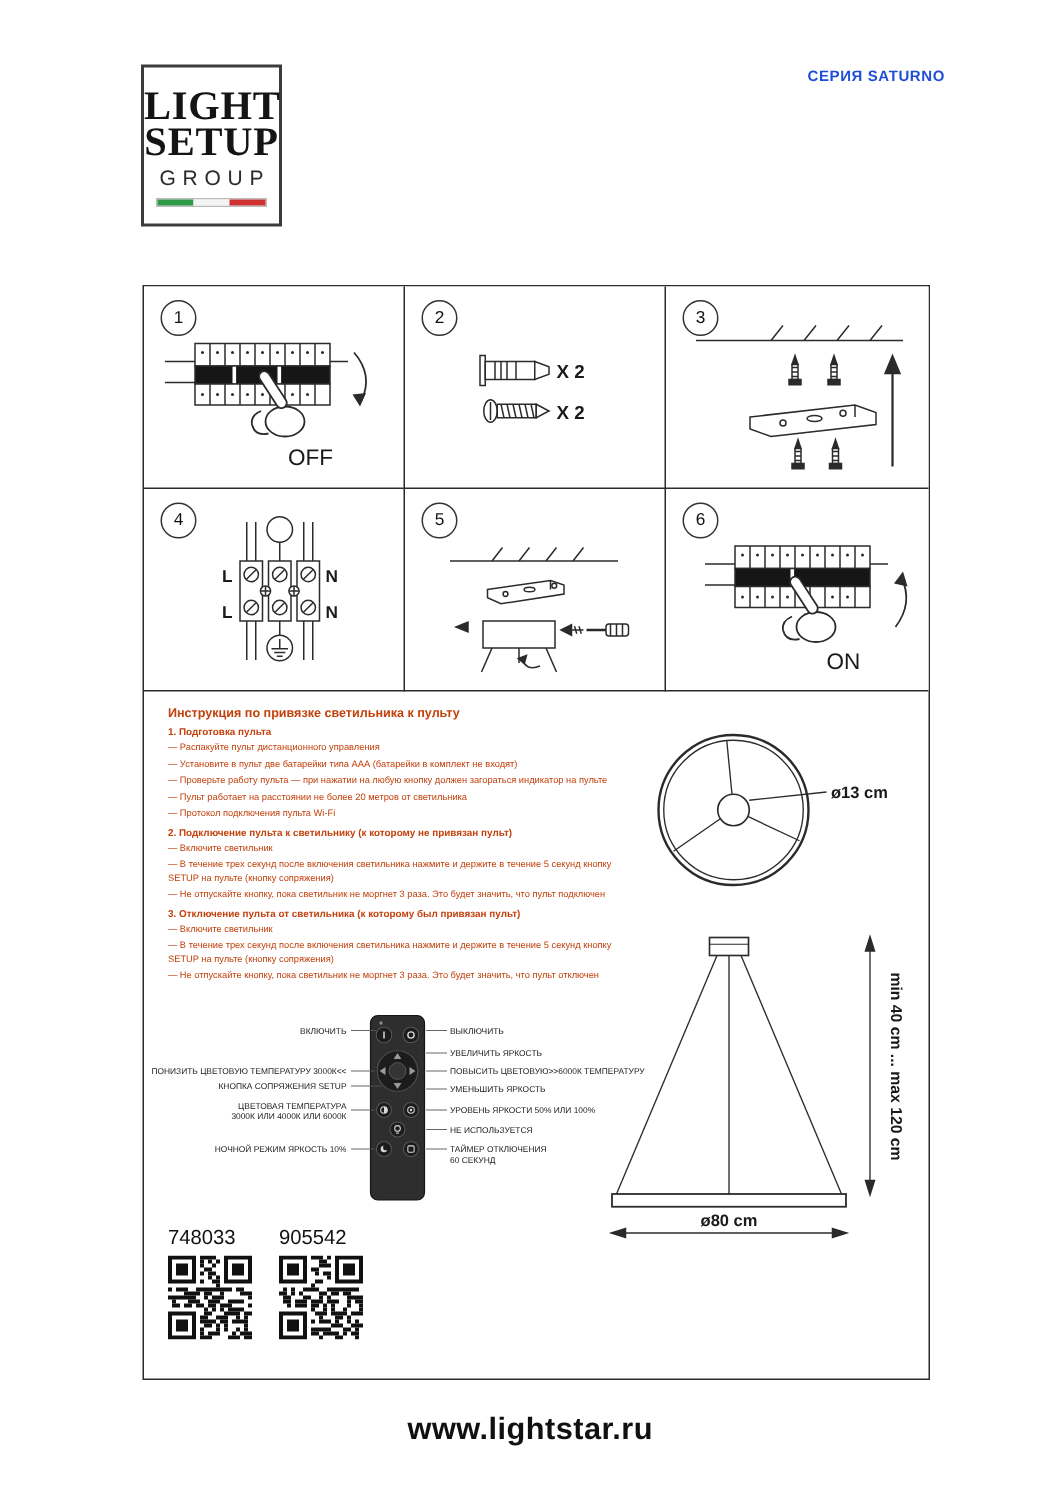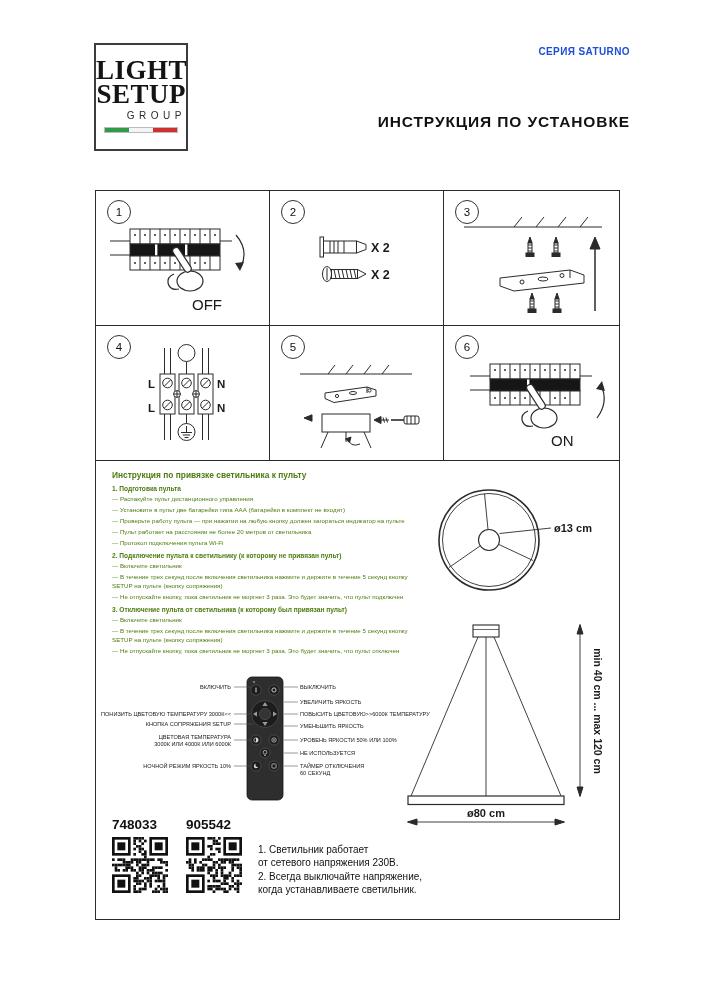--- a/index.html
+++ b/index.html
@@ -3,25 +3,25 @@
 <meta charset="utf-8">
 <style>
   html,body{margin:0;padding:0;background:#fff;-webkit-text-size-adjust:none;}
   .page{position:relative;width:707px;height:1000px;background:#fff;overflow:hidden;
         font-family:"Liberation Sans",sans-serif;color:#1a1a1a;}
   .abs{position:absolute;}
   svg text{font-family:"Liberation Sans",sans-serif;fill:#1a1a1a;}
 
   
   .logo-box{position:absolute;left:94px;top:43px;width:94px;height:108px;border:2px solid #3c3c3c;
-            box-sizing:border-box;text-align:right;background:#fff;}
+            box-sizing:border-box;text-align:center;background:#fff;}
   .logo-word{font-family:"Liberation Serif",serif;font-weight:bold;font-size:27px;line-height:0.9;
              letter-spacing:0.5px;color:#141414;}
   .logo-word.first{margin-top:13px;}
-  .logo-group{font-size:10px;letter-spacing:4.5px;color:#2b2b2b;margin-top:3px;text-indent:4.5px;}
+  .logo-group{font-size:14px;letter-spacing:4.5px;color:#2b2b2b;margin-top:3px;text-indent:4.5px;}
   .flag{display:flex;width:72px;height:4px;margin:6px auto 0;border:0.5px solid #bbb;}
   .flag div{flex:1;height:100%;}
   .hdr-series{position:absolute;right:77px;top:42px;text-align:right;font-weight:bold;
               font-size:10px;line-height:19px;letter-spacing:0.4px;color:#1d4ed8;}
   .hdr-title{position:absolute;right:77px;top:112px;text-align:right;font-weight:bold;
              font-size:15.5px;line-height:19px;letter-spacing:0.9px;color:#111;}
 
   
   .grid{position:absolute;left:95px;top:190px;width:523px;height:728px;border:1.4px solid #2b2b2b;box-sizing:content-box;background:#fff;}
   .cell{position:absolute;border:0 solid #2b2b2b;box-sizing:border-box;background:#fff;}
@@ -29,27 +29,27 @@
   .c2{left:174px;top:0;width:174px;height:135px;border-right-width:1.3px;border-bottom-width:1.3px;}
   .c3{left:348px;top:0;width:175px;height:135px;border-bottom-width:1.3px;}
   .c4{left:0;top:135px;width:174px;height:135px;border-right-width:1.3px;border-bottom-width:1.3px;}
   .c5{left:174px;top:135px;width:174px;height:135px;border-right-width:1.3px;border-bottom-width:1.3px;}
   .c6{left:348px;top:135px;width:175px;height:135px;border-bottom-width:1.3px;}
   .num{position:absolute;left:11px;top:9px;width:22px;height:22px;border:1px solid #333;border-radius:50%;
        font-size:11.5px;display:flex;align-items:center;justify-content:center;background:#fff;color:#111;}
   .cell svg{position:absolute;left:0;top:0;}
 
   
-  .instr{position:absolute;left:112px;top:470px;width:308px;color:#4d7c0f;}
+  .instr{position:absolute;left:112px;top:470px;width:308px;color:#c2410c;}
   .i-title{font-size:8.4px;font-weight:bold;margin-bottom:3px;}
   .i-head{font-size:6.6px;font-weight:bold;margin:5px 0 2px;}
   .instr p{font-size:6.2px;line-height:1.48;margin:0 0 1.8px;}
 
   
-  .qr-label{position:absolute;font-size:13.5px;font-weight:bold;color:#111;}
+  .qr-label{position:absolute;font-size:13.5px;font-weight:normal;color:#111;}
   .qr-box{position:absolute;width:56px;height:56px;}
   .notes{position:absolute;left:258px;top:843px;font-size:10px;line-height:13.4px;color:#111;}
 
   .footer{position:absolute;left:0;width:707px;top:941px;text-align:center;
           font-size:20.5px;font-weight:bold;letter-spacing:0.3px;color:#101010;}
 </style>
 </head>
 <body>
 
 <div class="page">
@@ -61,21 +61,20 @@
     <div class="flag">
       <div style="background:#2f9a48"></div>
         <div style="background:#f4f4f4"></div>
         <div style="background:#cf3030"></div>
     </div>
   </div>
   <div class="hdr-series">
     <div>СЕРИЯ SATURNO</div>
   </div>
   <div class="hdr-title">
-    <div>ИНСТРУКЦИЯ ПО УСТАНОВКЕ</div>
   </div>
 
   <div class="grid">
 
     <div class="cell c1">
       <div class="num">1</div>
       <svg width="174" height="133" viewBox="0 0 174 133">
         <g stroke="#2b2b2b" stroke-width="1" fill="none">
           <line x1="14" y1="50" x2="34" y2="50"></line>
             <line x1="14" y1="64" x2="34" y2="64"></line>
@@ -699,20 +698,15 @@
         <rect x="2.6666666666666665" y="2.6666666666666665" width="13.333333333333332" height="13.333333333333332" fill="#fff"></rect>
         <rect x="5.333333333333333" y="5.333333333333333" width="8" height="8" fill="#111"></rect>
         <rect x="37.33333333333333" y="0" width="18.666666666666664" height="18.666666666666664" fill="#111"></rect>
         <rect x="40" y="2.6666666666666665" width="13.333333333333332" height="13.333333333333332" fill="#fff"></rect>
         <rect x="42.666666666666664" y="5.333333333333333" width="8" height="8" fill="#111"></rect>
         <rect x="0" y="37.33333333333333" width="18.666666666666664" height="18.666666666666664" fill="#111"></rect>
         <rect x="2.6666666666666665" y="40" width="13.333333333333332" height="13.333333333333332" fill="#fff"></rect>
         <rect x="5.333333333333333" y="42.666666666666664" width="8" height="8" fill="#111"></rect>
       </svg></div>
 
-  <div class="notes">
-    <div>1. Светильник работает</div>
-    <div>от сетевого напряжения 230В.</div>
-    <div>2. Всегда выключайте напряжение,</div>
-    <div>когда устанавливаете светильник.</div>
-  </div>
-
+
+  <div class="footer">www.lightstar.ru</div>
 </div>
 
 </body></html>

